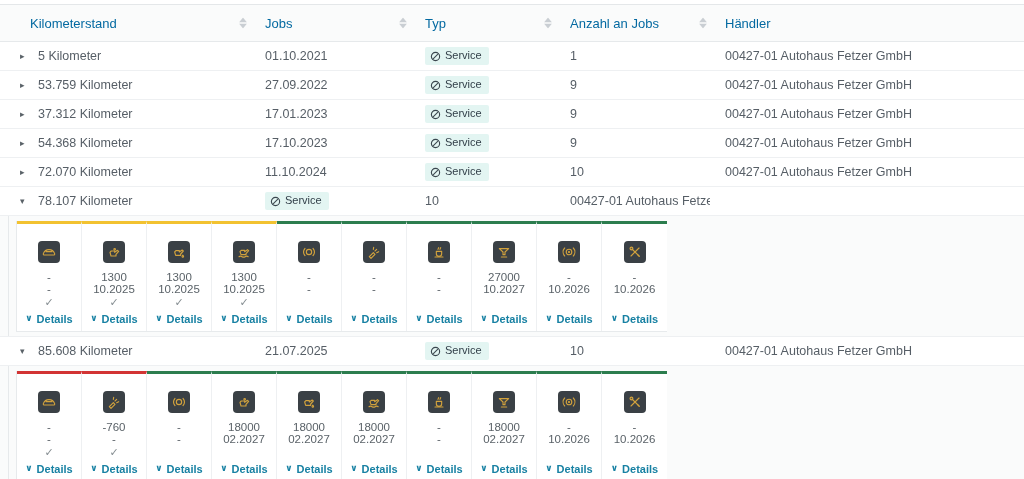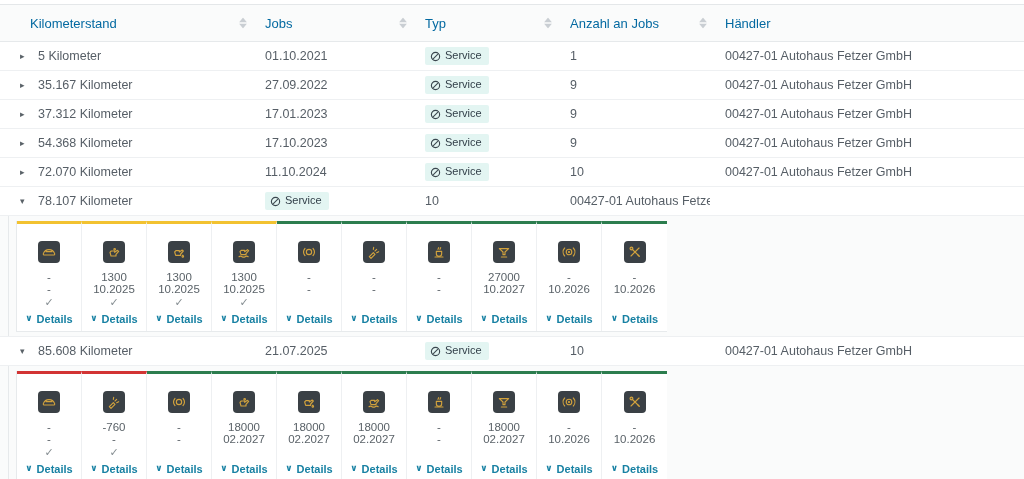--- a/index.html
+++ b/index.html
@@ -179,21 +179,21 @@
           </svg>
       <span>Service</span>
         </span></div>
     <div class="cell">1</div>
     <div class="cell">00427-01 Autohaus Fetzer GmbH</div>
   </div>
 
   <div class="trow">
     <div class="cell c-km">
       <span class="exp">▸</span>
-      <span>35.167 Kilometer</span>
+      <span>53.759 Kilometer</span>
     </div>
     <div class="cell">27.09.2022</div>
     <div class="cell"><span class="badge">
       <svg width="11" height="11" viewBox="0 0 12 12">
             <g fill="none" stroke="#3a464e" stroke-width="1.2">
               <circle cx="6" cy="6" r="4.5"></circle>
               <path d="M3.4 8.6L8.6 3.4"></path>
             </g>
           </svg>
       <span>Service</span>

